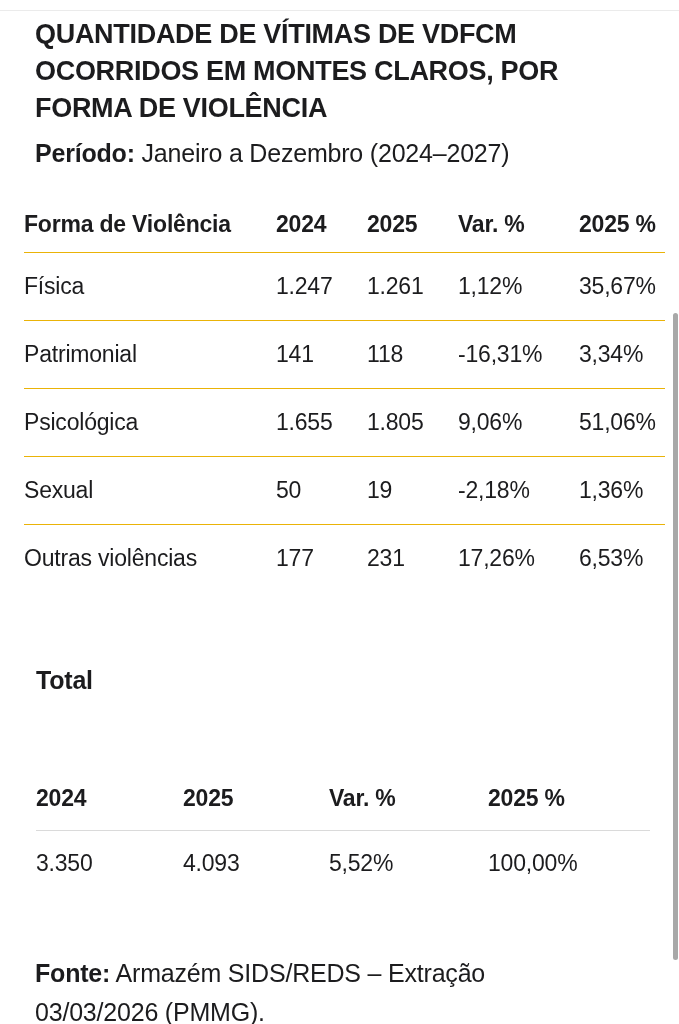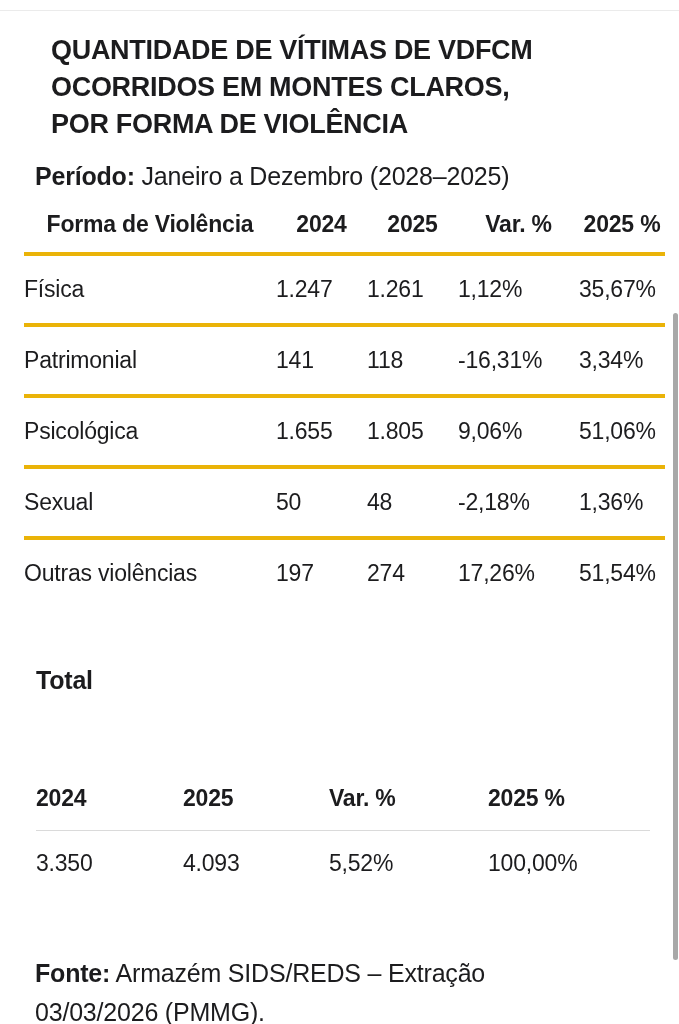--- a/index.html
+++ b/index.html
@@ -24,21 +24,21 @@
     height: 1px;
     background: #ebebeb;
   }
   .header-block {
     position: absolute;
     left: 35px;
     top: 16px;
     width: 545px;
   }
   .page-title {
-    margin: 16px;
+    margin: 0;
     font-size: 27px;
     font-weight: 700;
     line-height: 37px;
     letter-spacing: -0.3px;
     color: #1c1c1e;
   }
   .period-line {
     margin-top: 9px;
     font-size: 25px;
     line-height: 34px;
@@ -57,24 +57,23 @@
     display: grid;
     grid-template-columns: 252px 91px 91px 121px 1fr;
     align-items: center;
     height: 67px;
     font-size: 23px;
     letter-spacing: -0.2px;
   }
   .vt-row.vt-header {
     height: 56px;
     font-weight: 700;
-    text-align: center;
   }
   .vt-row.vt-data {
-    border-top: 4px solid #eab308;
+    border-top: 1px solid #eab308;
   }
   .vt-cell { white-space: nowrap; }
 
   
   .total-heading {
     position: absolute;
     left: 36px;
     top: 666px;
     margin: 0;
     font-size: 25px;
@@ -129,21 +128,21 @@
 <body>
 
 <div class="screen">
 
   <div class="top-hairline"></div>
 
   <div class="header-block">
     <h1 class="page-title">QUANTIDADE DE VÍTIMAS DE VDFCM OCORRIDOS EM MONTES CLAROS, POR FORMA DE VIOLÊNCIA</h1>
     <div class="period-line">
       <span class="period-label">Período:</span>
-      <span>Janeiro a Dezembro (2028–2025)</span>
+      <span>Janeiro a Dezembro (2024–2027)</span>
     </div>
   </div>
 
   <div class="violence-table">
     <div class="vt-row vt-header">
       <div class="vt-cell">Forma de Violência</div>
       <div class="vt-cell">2024</div>
       <div class="vt-cell">2025</div>
       <div class="vt-cell">Var. %</div>
       <div class="vt-cell">2025 %</div>
@@ -170,31 +169,31 @@
       <div class="vt-cell">Psicológica</div>
       <div class="vt-cell">1.655</div>
       <div class="vt-cell">1.805</div>
       <div class="vt-cell">9,06%</div>
       <div class="vt-cell">51,06%</div>
     </div>
 
     <div class="vt-row vt-data">
       <div class="vt-cell">Sexual</div>
       <div class="vt-cell">50</div>
-      <div class="vt-cell">48</div>
+      <div class="vt-cell">19</div>
       <div class="vt-cell">-2,18%</div>
       <div class="vt-cell">1,36%</div>
     </div>
 
     <div class="vt-row vt-data">
       <div class="vt-cell">Outras violências</div>
-      <div class="vt-cell">197</div>
-      <div class="vt-cell">274</div>
+      <div class="vt-cell">177</div>
+      <div class="vt-cell">231</div>
       <div class="vt-cell">17,26%</div>
-      <div class="vt-cell">51,54%</div>
+      <div class="vt-cell">6,53%</div>
     </div>
   </div>
 
   <h2 class="total-heading">Total</h2>
 
   <div class="total-table">
     <div class="tt-row tt-header">
       <div class="tt-cell">2024</div>
       <div class="tt-cell">2025</div>
       <div class="tt-cell">Var. %</div>

